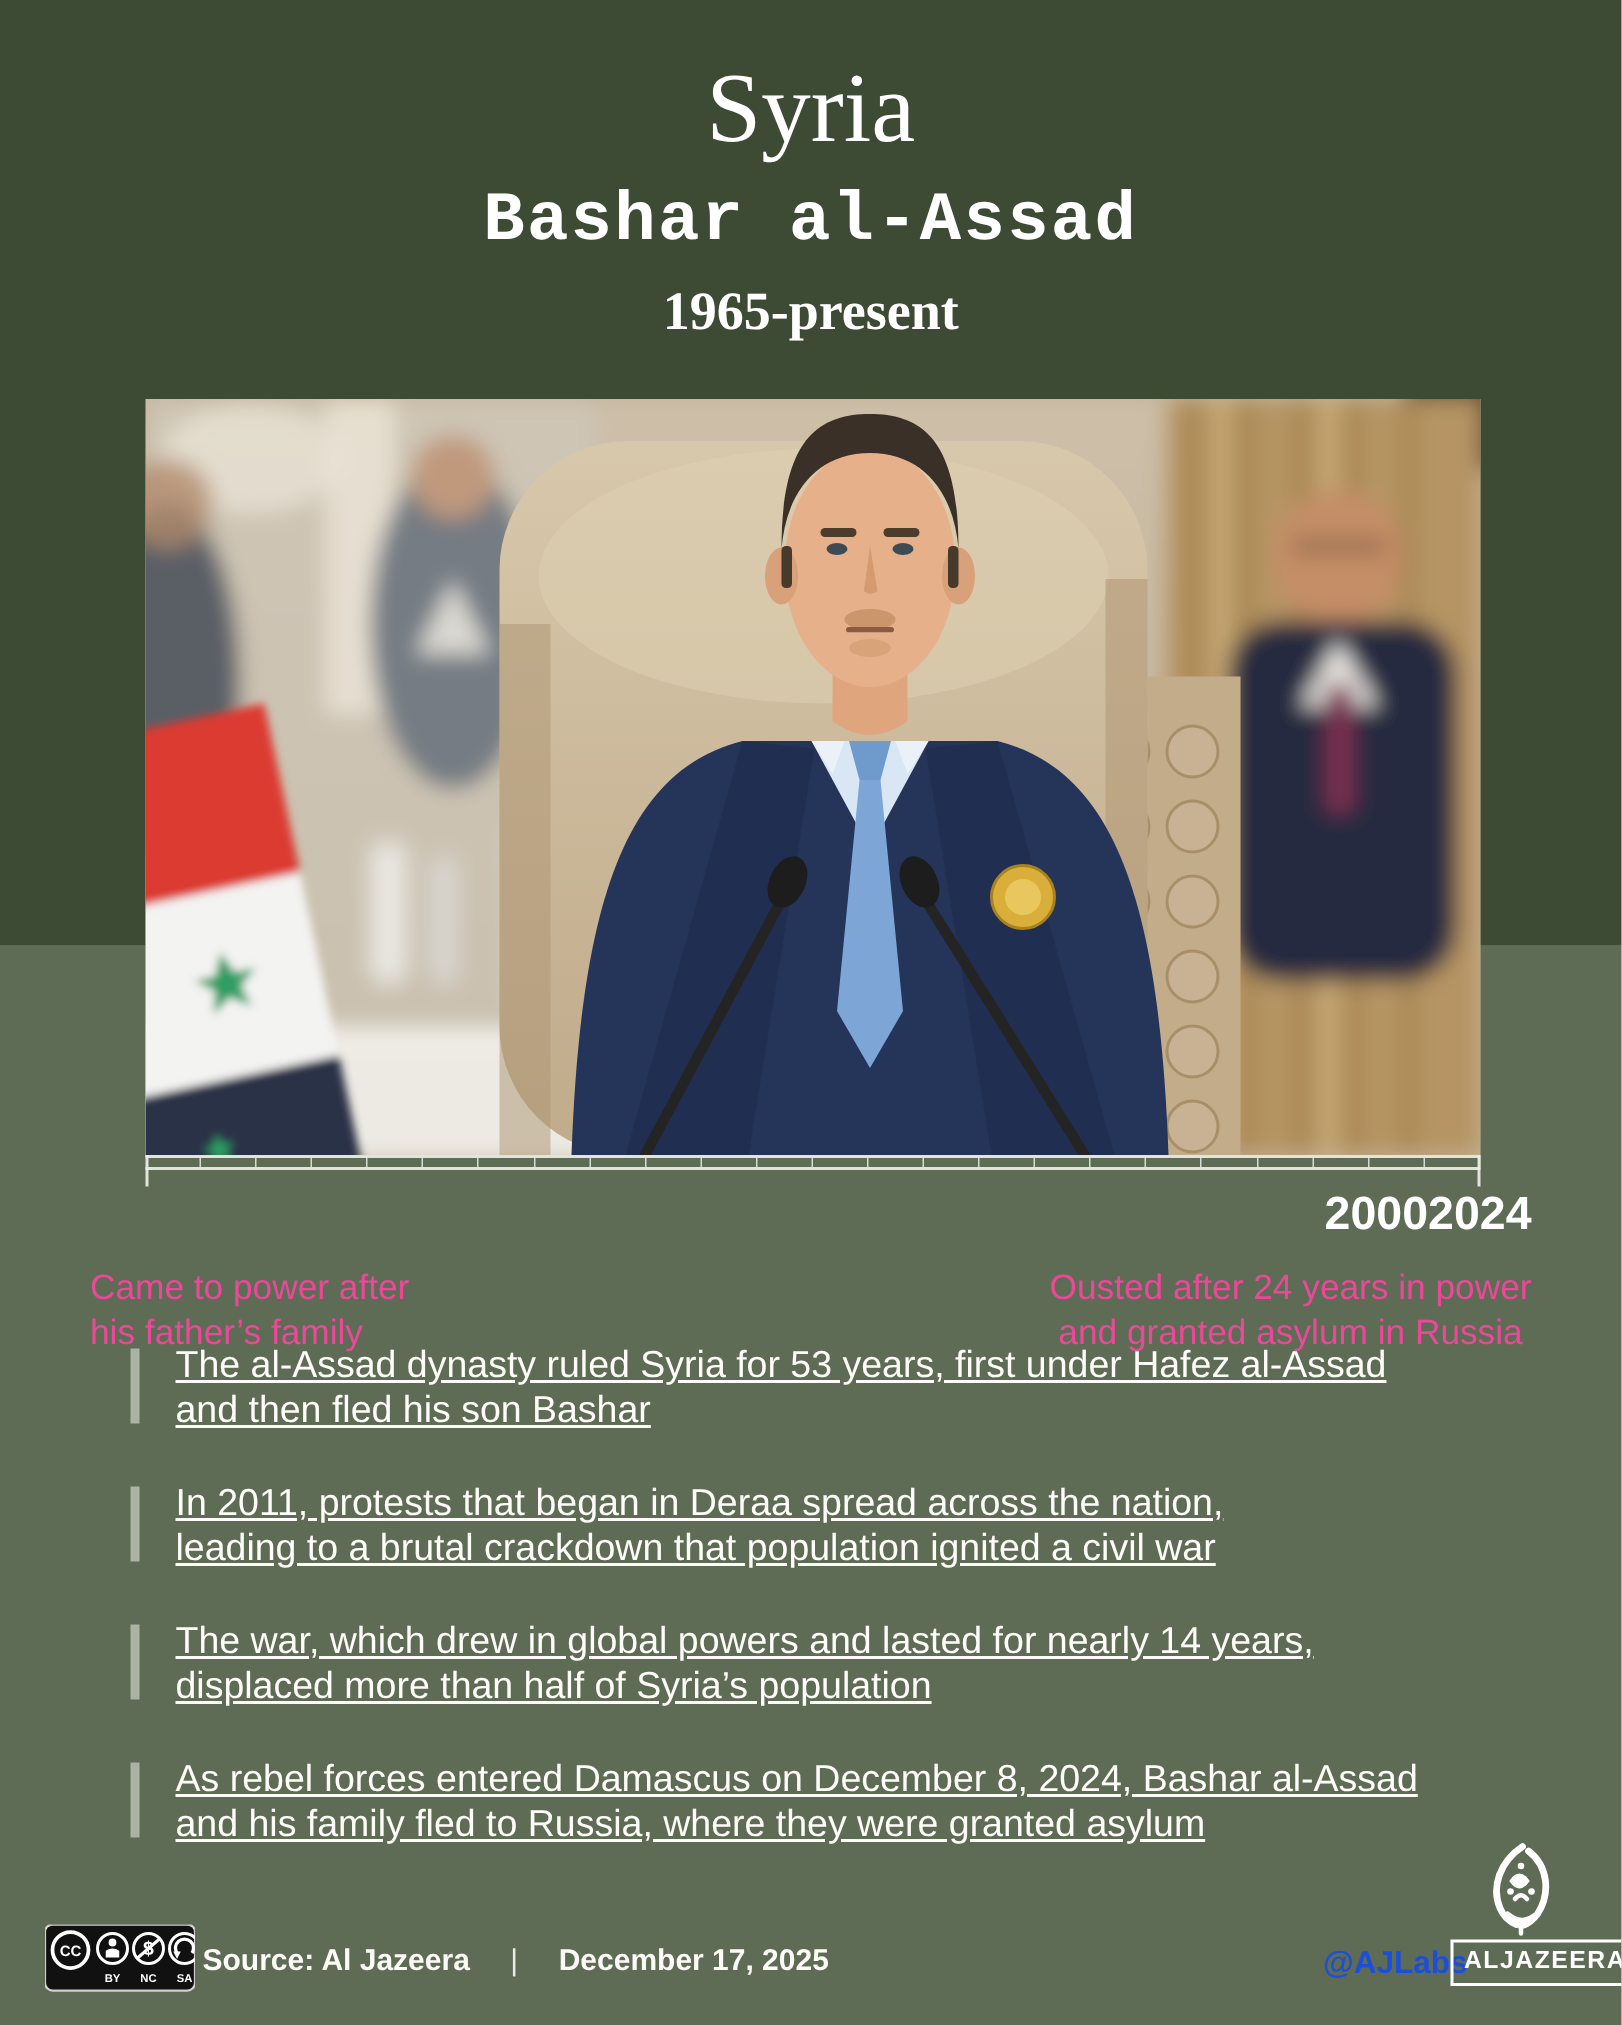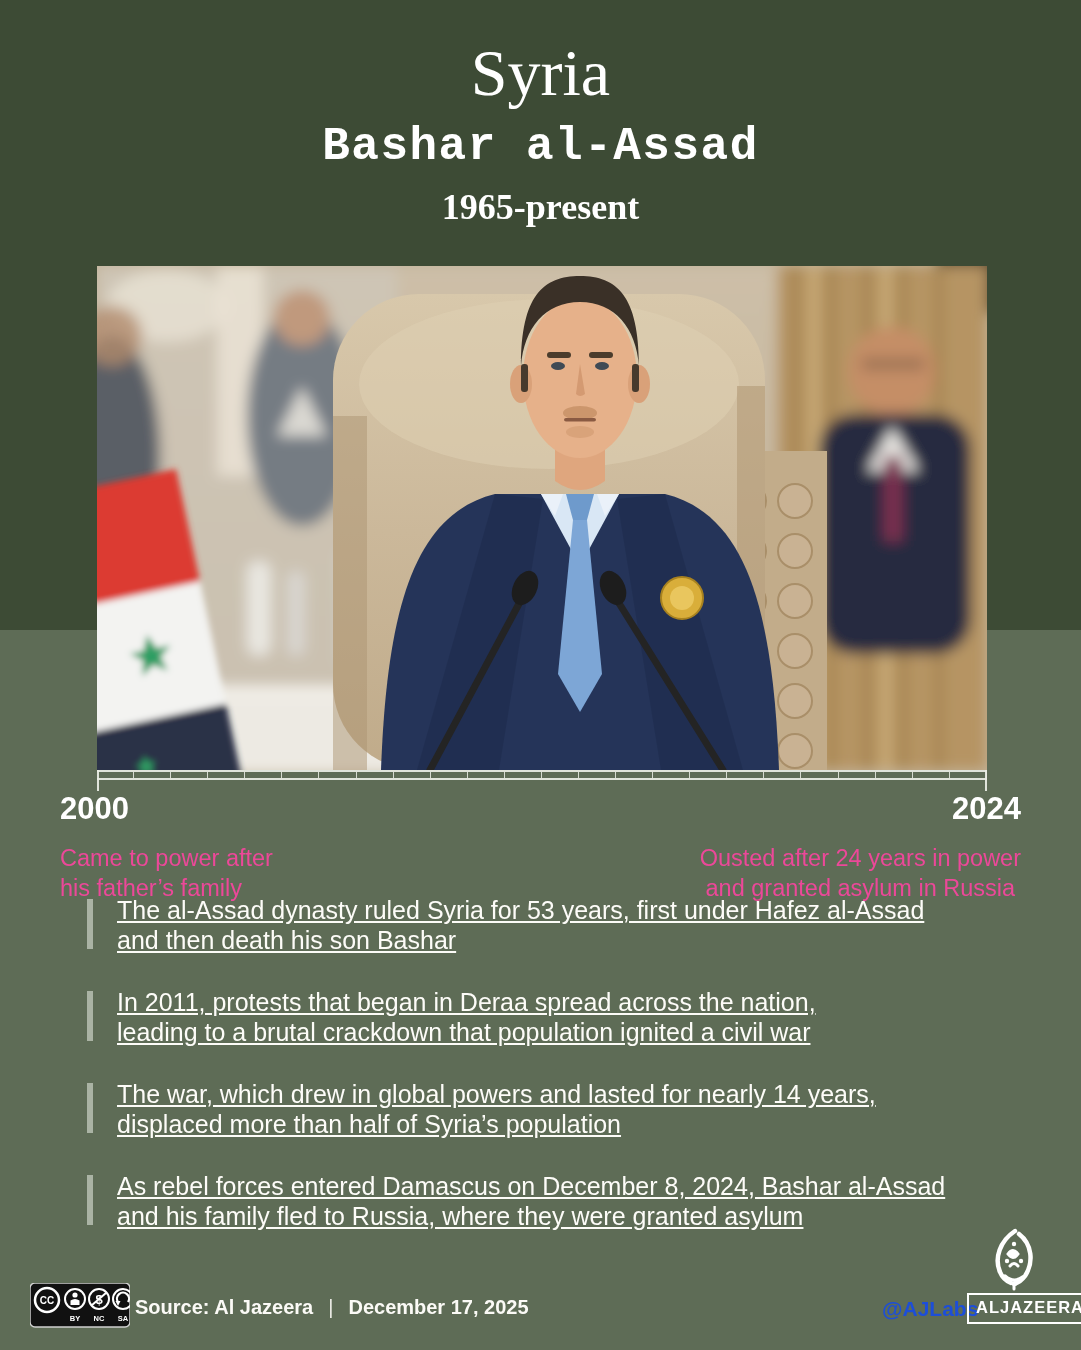--- a/index.html
+++ b/index.html
@@ -15,31 +15,31 @@
   .years{position:absolute;left:0;right:0;top:188px;font-family:"Liberation Serif","DejaVu Serif",serif;
     font-weight:700;font-size:36px;line-height:1.1;}
   .photo{position:absolute;left:97px;top:266px;width:890px;height:504px;overflow:hidden;background:#c3b49c;}
   .photo svg{display:block;}
   .ruler{position:absolute;left:97px;top:770px;width:890px;height:10px;box-sizing:border-box;
     border-top:2px solid rgba(235,239,230,.92);border-bottom:2px solid rgba(235,239,230,.92);display:flex;}
   .ruler-cell{flex:1;border-right:1.5px solid rgba(235,239,230,.85);}
   .end-tick{position:absolute;top:770px;width:2px;height:21px;background:rgba(235,239,230,.92);}
   .end-tick.left{left:97px;}
   .end-tick.right{left:985px;}
-  .tl-years{position:absolute;left:60px;right:60px;top:793px;display:flex;justify-content:space-between;
+  .tl-years{position:absolute;left:60px;right:60px;top:793px;display:flex;justify-content:flex-end;
     font-weight:700;font-size:31px;line-height:1;}
   .tl-notes{position:absolute;left:60px;right:60px;top:833px;display:flex;justify-content:space-between;
     font-size:23.5px;line-height:30px;color:#ec4899;margin-top:10px;}
   .tl-note.right{text-align:center;}
   .bullets{position:absolute;left:87px;top:896px;width:950px;display:flex;flex-direction:column;gap:33px;}
   .bullet{display:flex;align-items:flex-start;}
   .bullet-bar{width:6px;height:50px;background:#aab3a4;margin-top:3px;flex:none;}
   .bullet-text{margin-left:24px;font-size:25px;line-height:29.5px;color:#fdfcf8;text-decoration:underline;}
   .cc-badge{position:absolute;left:30px;top:1283px;}
-  .source-line{position:absolute;left:135px;top:1296px;display:flex;gap:15px;font-size:20px;font-weight:700;color:#fbfaf6;}
+  .source-line{position:absolute;left:135px;top:1296px;display:flex;gap:27px;font-size:20px;font-weight:700;color:#fbfaf6;}
   .ajlabs{position:absolute;left:882px;top:1297px;font-size:21px;font-weight:700;color:#1d4ed8;}
   .brand-box{position:absolute;left:967px;top:1293px;border:2.5px solid #fff;padding:3px 7px 4px 7px;
     font-size:16.5px;font-weight:700;letter-spacing:1px;line-height:1.2;}
   .flame{position:absolute;left:988px;top:1228px;}
 </style>
 </head>
 <body>
 
 <div class="header">
   <div class="kicker">Syria</div>
@@ -220,21 +220,21 @@
     <div>Ousted after 24 years in power</div>
     <div>and granted asylum in Russia</div>
   </div>
 </div>
 
 <div class="bullets">
   <div class="bullet">
     <div class="bullet-bar"></div>
     <div class="bullet-text">
       <div>The al-Assad dynasty ruled Syria for 53 years, first under Hafez al-Assad</div>
-      <div>and then death his son Bashar</div>
+      <div>and then fled his son Bashar</div>
     </div>
   </div>
   <div class="bullet">
     <div class="bullet-bar"></div>
     <div class="bullet-text">
       <div>In 2011, protests that began in Deraa spread across the nation,</div>
       <div>leading to a brutal crackdown that population ignited a civil war</div>
     </div>
   </div>
   <div class="bullet">

